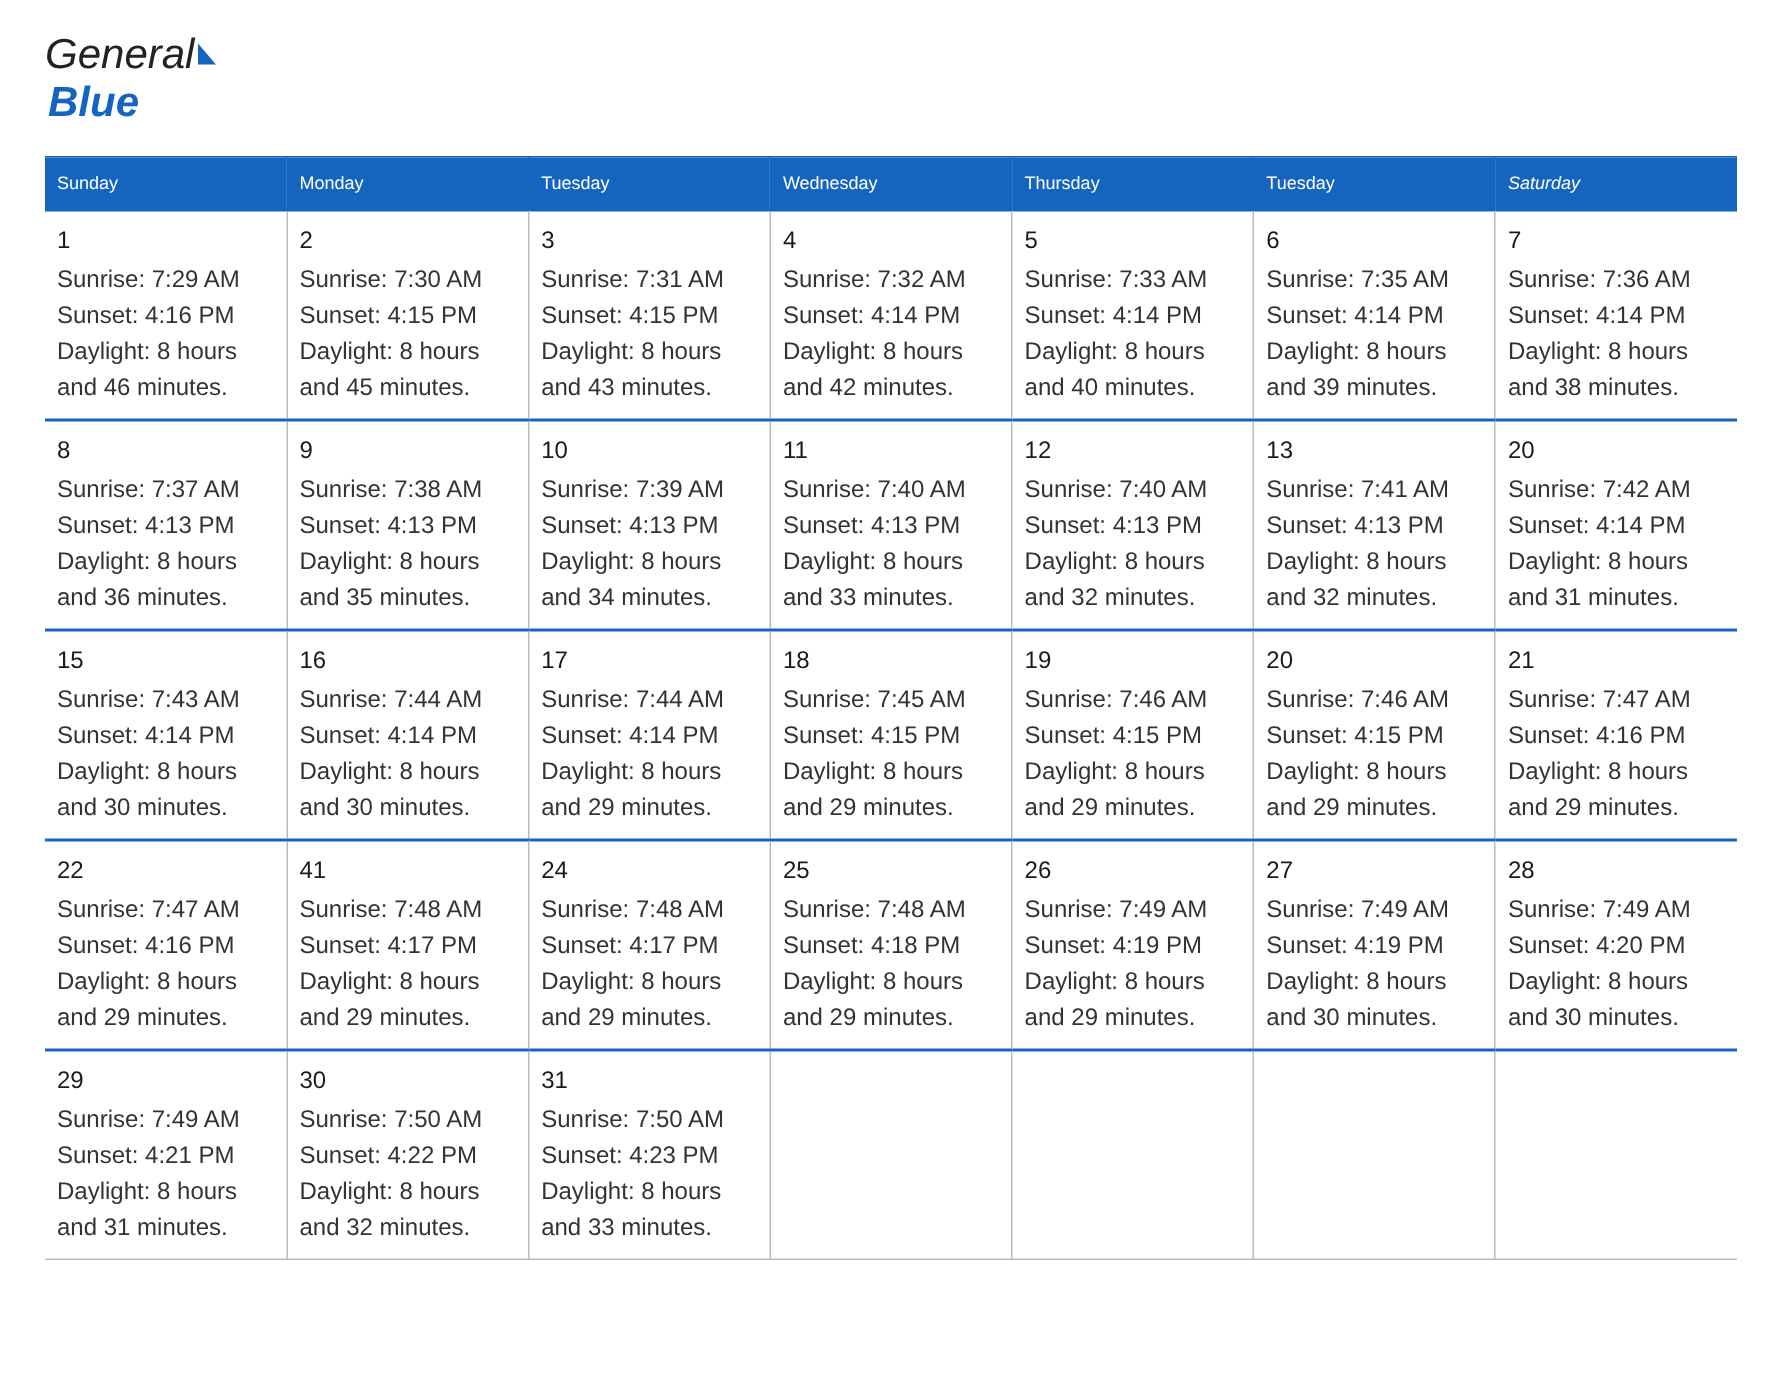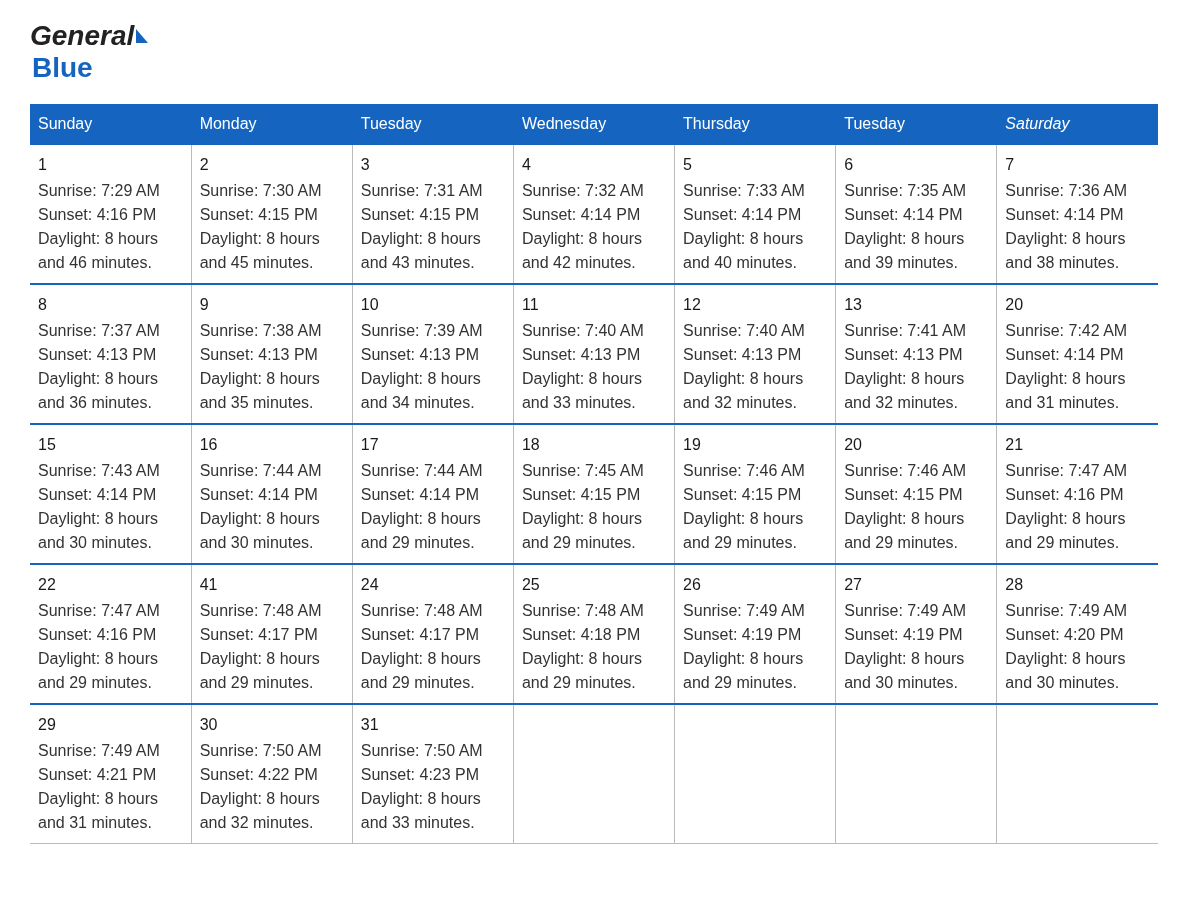--- a/index.html
+++ b/index.html
@@ -36,21 +36,21 @@
     }
     table {
       width: 100%;
       border-collapse: collapse;
       table-layout: fixed;
     }
     thead tr th {
       background-color: #1565c0;
       color: #ffffff;
       padding: 10px 8px;
-      font-size: 16px;
+      font-size: 12px;
       font-weight: normal;
       text-align: left;
       border: 1px solid #1565c0;
     }
     tbody tr td {
       vertical-align: top;
       padding: 8px 8px;
       border: 1px solid #bbbbbb;
       border-top: 2px solid #1565c0;
       font-size: 13.5px;
@@ -82,39 +82,40 @@
     thead tr th:last-child {
       border-right: none;
       font-style: italic;
     }
     .logo-row {
       display: flex;
       align-items: center;
     }
     .logo-text-general {
       font-size: 28px;
-      font-weight: bold;
+      font-weight: normal;
       color: #222;
       font-style: italic;
     }
     .logo-arrow {
       display: inline-block;
       width: 0;
       height: 0;
       border-style: solid;
       border-width: 14px 0 0 12px;
       border-color: transparent transparent transparent #1565c0;
       margin-left: 2px;
       vertical-align: middle;
     }
     .logo-blue {
       font-size: 28px;
       font-weight: bold;
       color: #1565c0;
       margin-left: 2px;
+      font-style: italic;
     }
   </style>
 </head>
 <body>
 
 <div class="header">
   <div class="logo">
     <div class="logo-row">
       <span class="logo-text-general">General</span>
       <span class="logo-arrow"></span>

